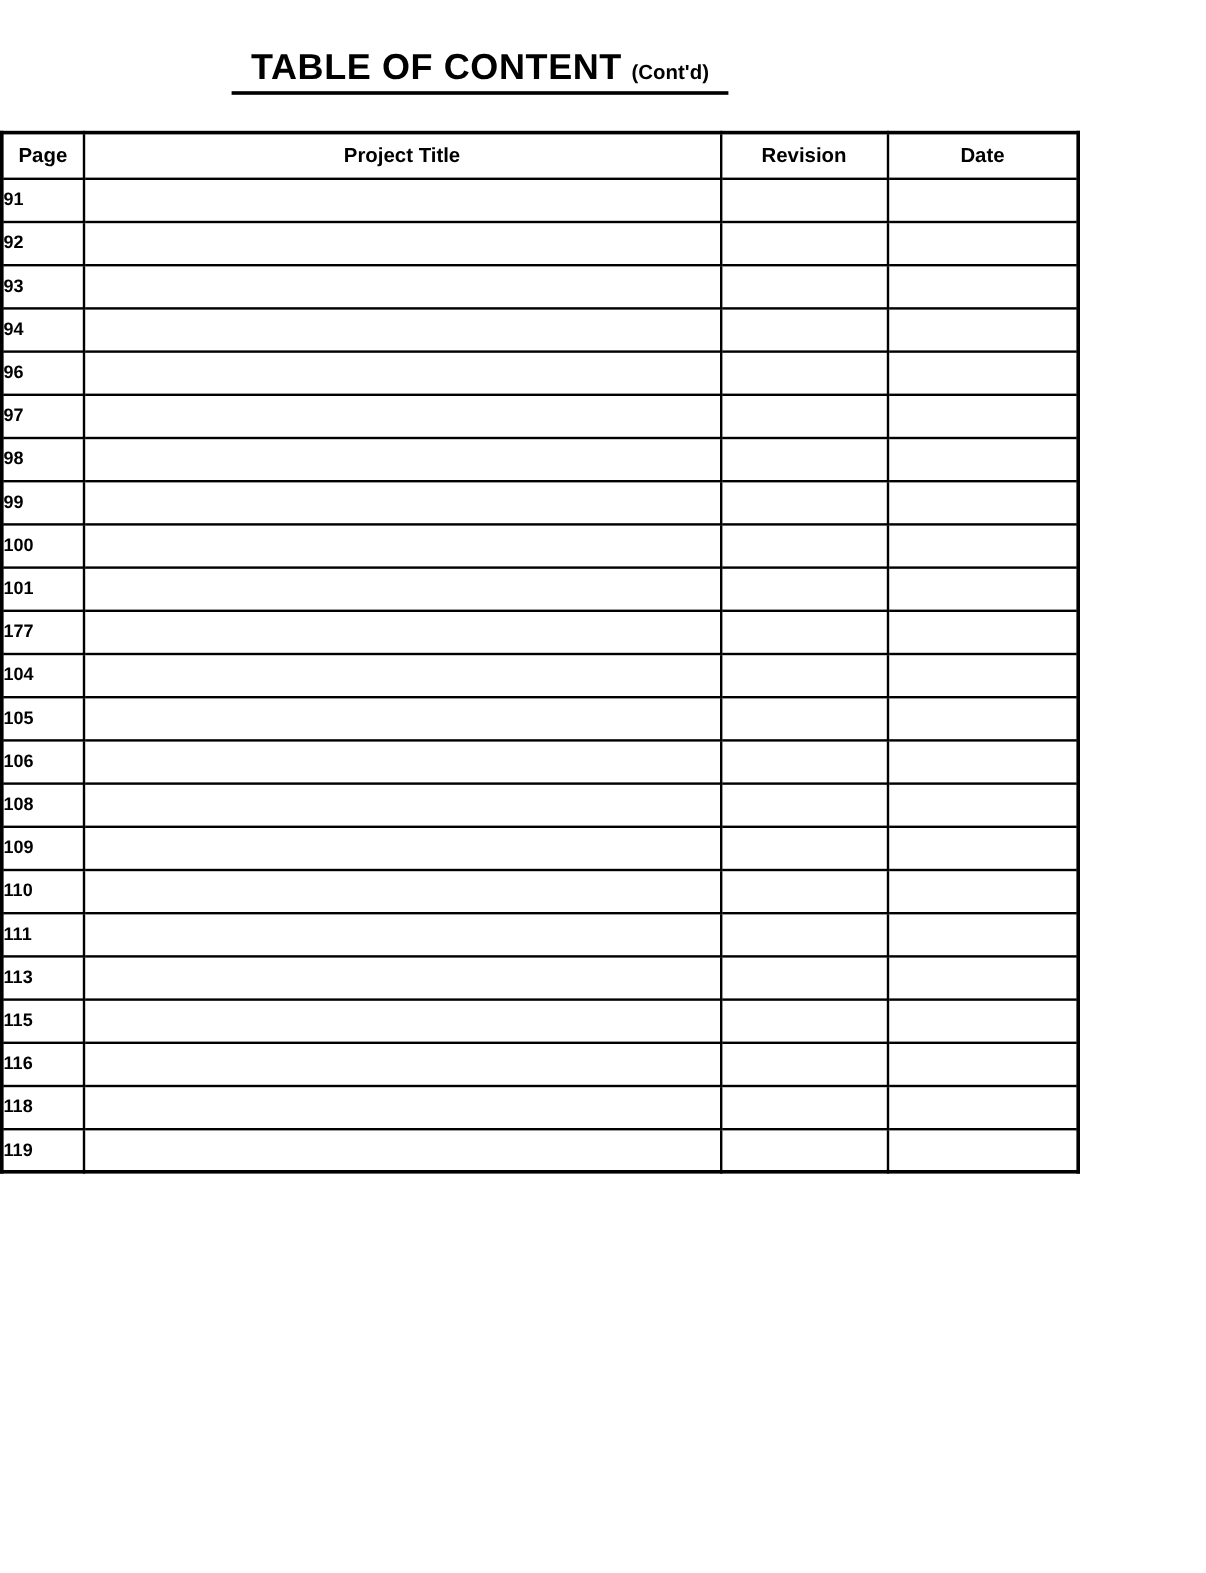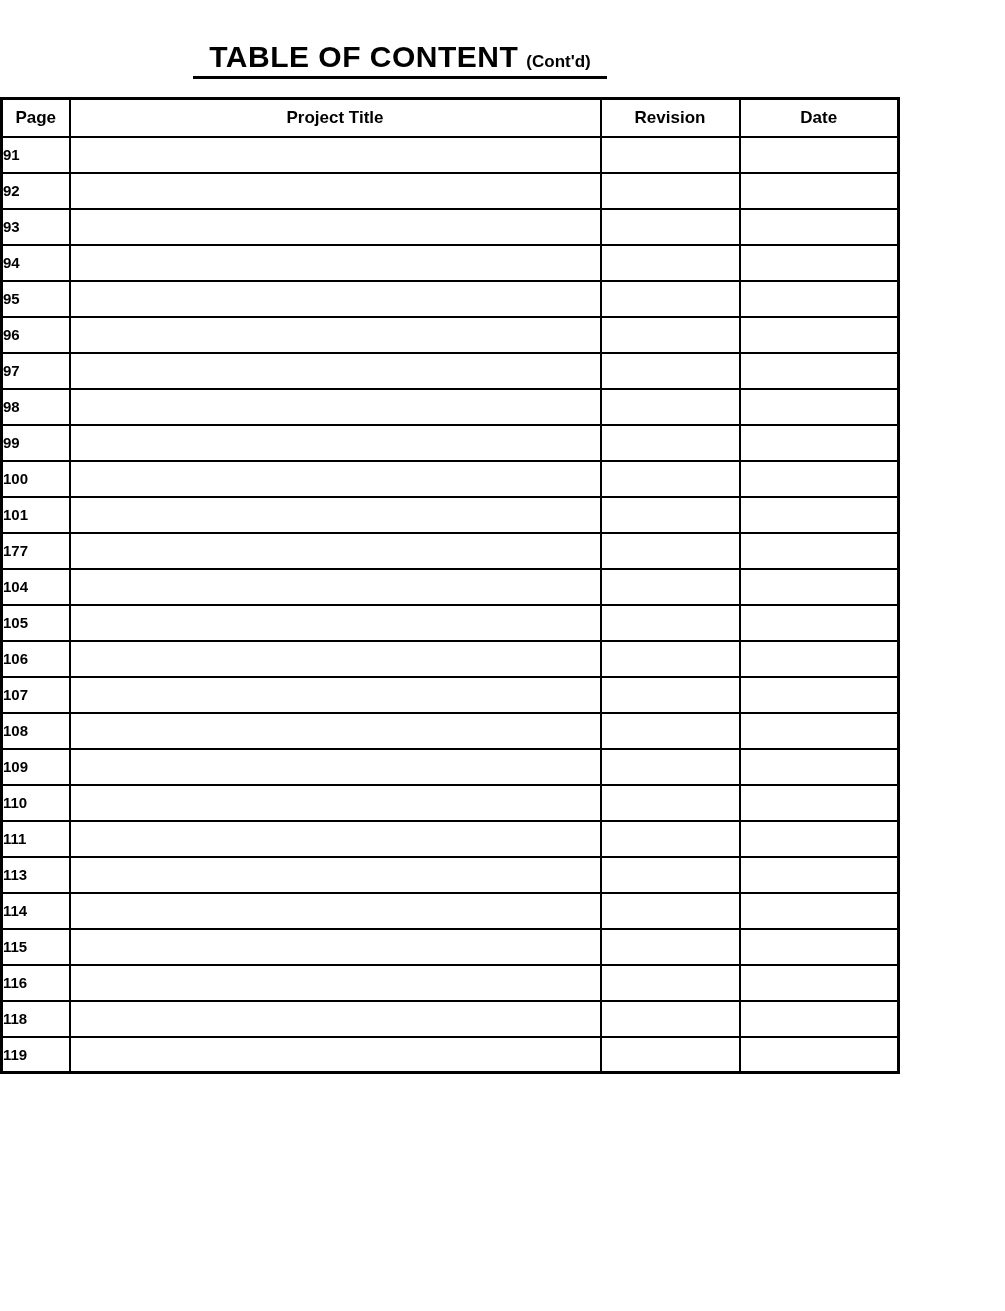--- a/index.html
+++ b/index.html
@@ -37,21 +37,21 @@
     font-size: 30px;
     font-weight: bold;
     letter-spacing: 0.5px;
   }
   .title-cont {
     font-size: 17px;
     font-weight: bold;
     margin-left: 8px;
   }
   .table-wrap {
-    margin: 0 auto;
+    margin: 12px auto;
     width: 897px;
     border-radius: 25px;
   }
   table.toc {
     border-collapse: collapse;
     width: 897px;
     table-layout: fixed;
     border: 3px solid #000;
   }
   table.toc th, table.toc td {
@@ -129,26 +129,20 @@
             <td class="cell-blank"></td>
             <td class="cell-blank"></td>
           </tr>
           <tr>
             <td class="cell-page">94</td>
             <td class="cell-blank"></td>
             <td class="cell-blank"></td>
             <td class="cell-blank"></td>
           </tr>
           <tr>
-            <td class="cell-page">95</td>
-            <td class="cell-blank"></td>
-            <td class="cell-blank"></td>
-            <td class="cell-blank"></td>
-          </tr>
-          <tr>
             <td class="cell-page">96</td>
             <td class="cell-blank"></td>
             <td class="cell-blank"></td>
             <td class="cell-blank"></td>
           </tr>
           <tr>
             <td class="cell-page">97</td>
             <td class="cell-blank"></td>
             <td class="cell-blank"></td>
             <td class="cell-blank"></td>
@@ -195,26 +189,20 @@
             <td class="cell-blank"></td>
             <td class="cell-blank"></td>
           </tr>
           <tr>
             <td class="cell-page">106</td>
             <td class="cell-blank"></td>
             <td class="cell-blank"></td>
             <td class="cell-blank"></td>
           </tr>
           <tr>
-            <td class="cell-page">107</td>
-            <td class="cell-blank"></td>
-            <td class="cell-blank"></td>
-            <td class="cell-blank"></td>
-          </tr>
-          <tr>
             <td class="cell-page">108</td>
             <td class="cell-blank"></td>
             <td class="cell-blank"></td>
             <td class="cell-blank"></td>
           </tr>
           <tr>
             <td class="cell-page">109</td>
             <td class="cell-blank"></td>
             <td class="cell-blank"></td>
             <td class="cell-blank"></td>
@@ -226,26 +214,20 @@
             <td class="cell-blank"></td>
           </tr>
           <tr>
             <td class="cell-page">111</td>
             <td class="cell-blank"></td>
             <td class="cell-blank"></td>
             <td class="cell-blank"></td>
           </tr>
           <tr>
             <td class="cell-page">113</td>
-            <td class="cell-blank"></td>
-            <td class="cell-blank"></td>
-            <td class="cell-blank"></td>
-          </tr>
-          <tr>
-            <td class="cell-page">114</td>
             <td class="cell-blank"></td>
             <td class="cell-blank"></td>
             <td class="cell-blank"></td>
           </tr>
           <tr>
             <td class="cell-page">115</td>
             <td class="cell-blank"></td>
             <td class="cell-blank"></td>
             <td class="cell-blank"></td>
           </tr>

